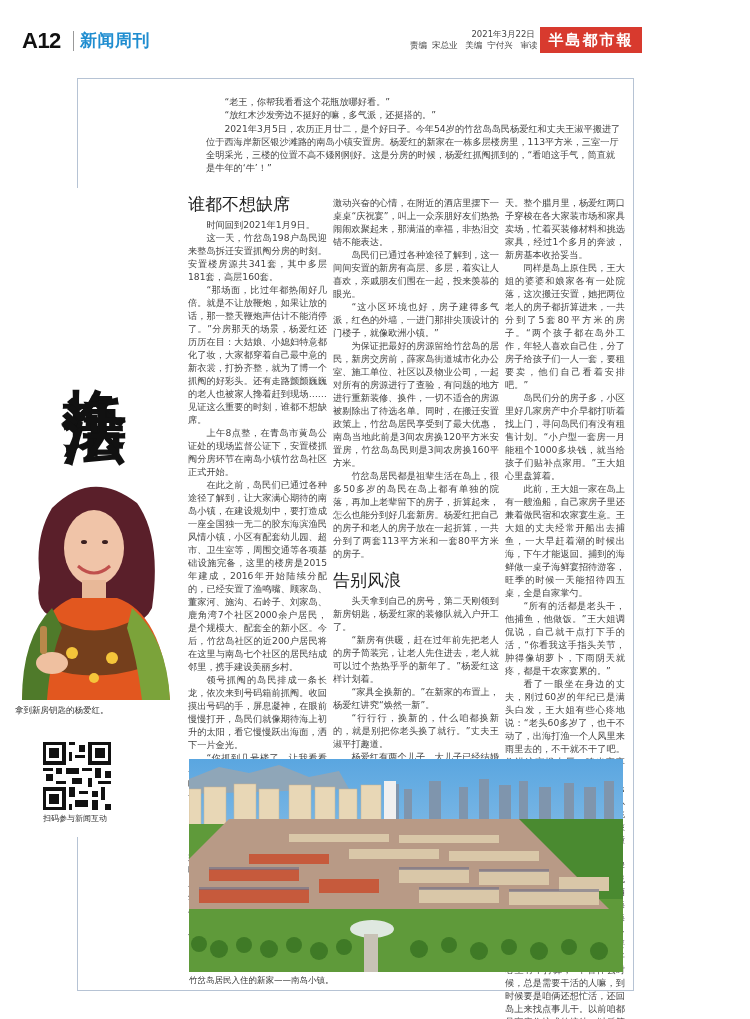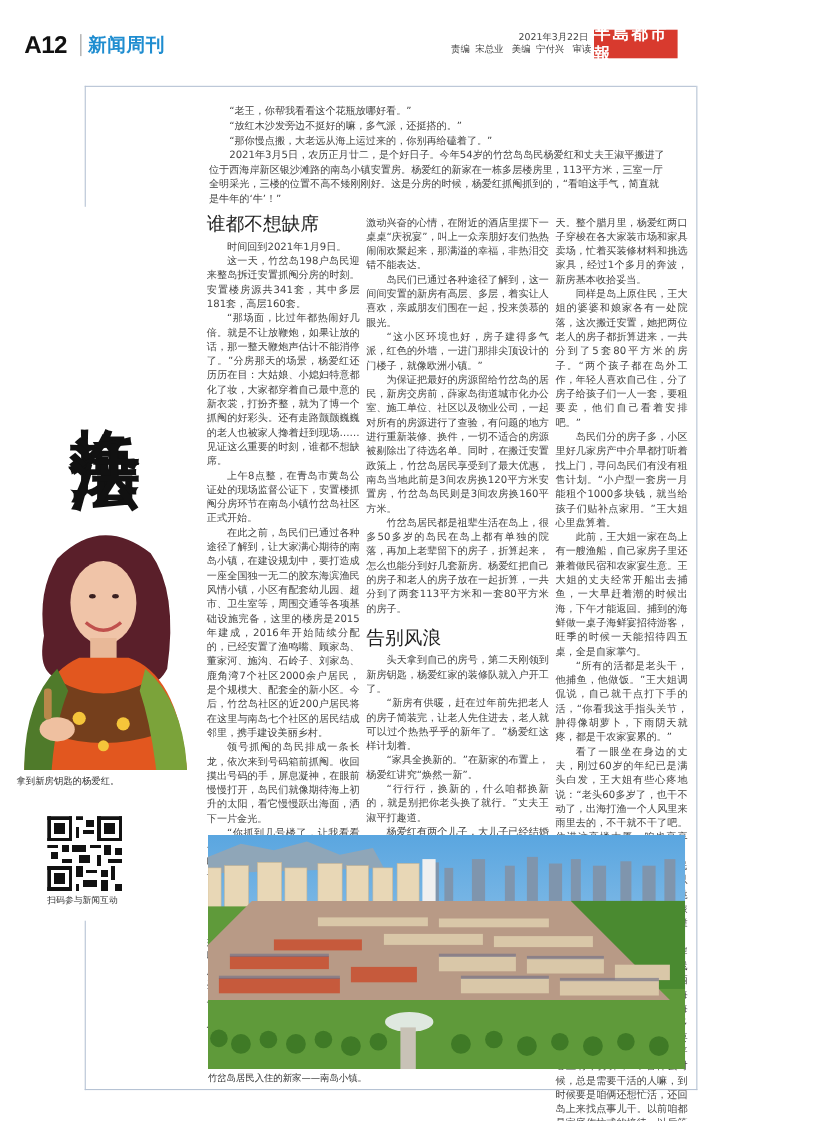--- a/index.html
+++ b/index.html
@@ -20,35 +20,35 @@
     .section-name {
       position: absolute; left: 80px; top: 29px;
       font-size: 17px; font-weight: bold; color: #1f8dd0; letter-spacing: 0.5px;
     }
     .head-meta {
       position: absolute; right: 182px; top: 29px; text-align: right;
       font-size: 8.5px; color: #444; line-height: 11px;
     }
     .head-meta .row2 span { margin-left: 5px; }
     .masthead {
-      position: absolute; left: 540px; top: 27px; width: 76px; height: 26px;
+      position: absolute; left: 540px; top: 27px; width: 102px; height: 26px;
       background: #d83a2e; color: #fff; font-family: "DejaVu Serif", serif;
       font-size: 15px; font-weight: bold; display: flex; align-items: center; justify-content: center;
       letter-spacing: 2px;
     }
     
     .frame-top { position: absolute; left: 77px; top: 78px; width: 556px; height: 1px; background: #b6c3d4; }
     .frame-right { position: absolute; left: 633px; top: 78px; width: 1px; height: 913px; background: #b6c3d4; }
     .frame-left-top { position: absolute; left: 77px; top: 78px; width: 1px; height: 110px; background: #b6c3d4; }
     .frame-left-bottom { position: absolute; left: 77px; top: 837px; width: 1px; height: 154px; background: #b6c3d4; }
     .frame-bottom { position: absolute; left: 77px; top: 990px; width: 557px; height: 1px; background: #b6c3d4; }
 
     
     .lead {
-      position: absolute; left: 190px; top: 95px; width: 415px;
+      position: absolute; left: 206px; top: 95px; width: 415px;
       font-size: 9.2px; line-height: 13.3px; color: #444;
     }
     .lead p { margin: 0; text-indent: 2em; }
 
     
     .big-title {
       position: absolute; left: 40px; top: 196px; width: 90px;
       font-family: "DejaVu Serif", "Liberation Serif", serif; font-weight: bold;
       font-size: 64px; line-height: 70px; color: #111; text-align: center;
       writing-mode: vertical-rl; height: 300px; letter-spacing: 4px;
@@ -114,21 +114,20 @@
 
 <div class="frame-top"></div>
 <div class="frame-right"></div>
 <div class="frame-left-top"></div>
 <div class="frame-left-bottom"></div>
 <div class="frame-bottom"></div>
 
 <div class="lead">
   <p>“老王，你帮我看看这个花瓶放哪好看。”</p>
   <p>“放红木沙发旁边不挺好的嘛，多气派，还挺搭的。”</p>
-  <p>“那你慢点搬，大老远从海上运过来的，你别再给磕着了。”</p>
   <p>2021年3月5日，农历正月廿二，是个好日子。今年54岁的竹岔岛岛民杨爱红和丈夫王淑平搬进了位于西海岸新区银沙滩路的南岛小镇安置房。杨爱红的新家在一栋多层楼房里，113平方米，三室一厅全明采光，三楼的位置不高不矮刚刚好。这是分房的时候，杨爱红抓阄抓到的，“看咱这手气，简直就是牛年的‘牛’！”</p>
 </div>
 
 <div class="big-title">换个活法</div>
 
 <div class="portrait">
   <svg viewBox="0 0 160 232" preserveAspectRatio="none">
     <rect width="160" height="232" fill="#ffffff"></rect>
 
     <path d="M40 40 Q80 0 125 35 Q150 70 140 140 Q130 160 110 150 L50 150 Q20 150 28 110 Q22 70 40 40Z" fill="#5a1f2a"></path>

